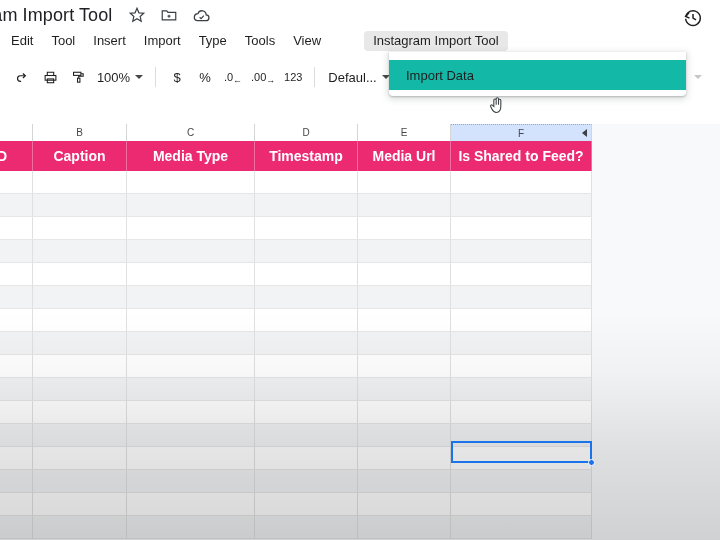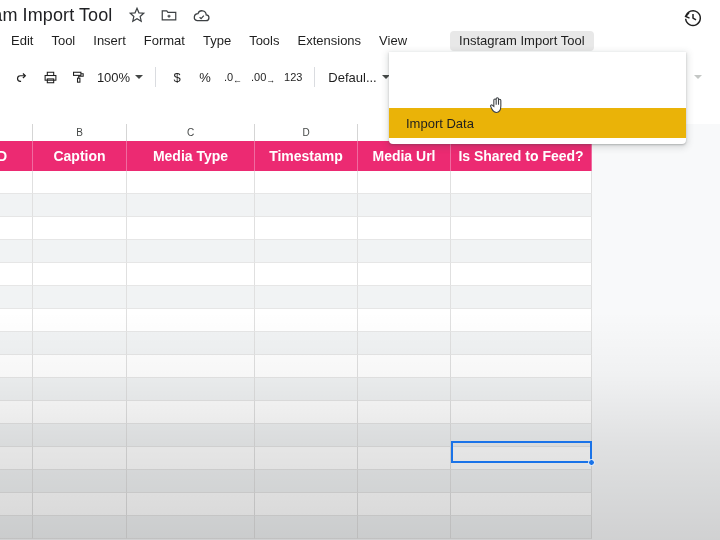--- a/index.html
+++ b/index.html
@@ -111,21 +111,21 @@
   .dropdown {
     position:absolute; left:389px; top:52px; width:297px;
     background:#ffffff; border-radius:0 0 4px 4px;
     box-shadow: 0 2px 6px 2px rgba(60,64,67,.15), 0 1px 2px rgba(60,64,67,.3);
     padding: 8px 0 6px 0; z-index: 40;
   }
   .dd-item {
     height: 30px; display:flex; align-items:center; padding-left: 17px;
     font-size: 13px; color:#1f1f1f;
   }
-  .dd-item.hover { background:#eab308;margin-top:48px; }
+  .dd-item.hover { background:#14b8a6; }
   .cursor-hand { position:absolute; left:487px; top:95px; width:20px; height:22px; z-index:60; }
 </style>
 </head>
 <body>
 
 <div id="app">
 
   <div class="titlebar">
     <div class="doc-title">agram Import Tool</div>
     <div class="title-icons">
@@ -153,24 +153,23 @@
         <polyline points="7.6,6.3 4.0,10.4 8.2,12.2" fill="none"></polyline>
         <polyline points="12,7.6 12,12.2 15.3,14.1"></polyline>
       </svg>
     </div>
   </div>
 
   <div class="menubar">
     <div class="menu-item first">Edit</div>
     <div class="menu-item">Tool</div>
     <div class="menu-item">Insert</div>
-    <div class="menu-item">Format</div>
+    <div class="menu-item">Import</div>
     <div class="menu-item">Type</div>
     <div class="menu-item">Tools</div>
-    <div class="menu-item">Extensions</div>
     <div class="menu-item">View</div>
     <div class="menu-item active">Instagram Import Tool</div>
   </div>
 
   <div class="toolbar">
     <div class="tb-btn">
       <svg viewBox="0 0 24 24" width="17" height="17" fill="none" stroke="#1f1f1f" stroke-width="1.7">
         <path d="M15.5 9.5H9a4 4 0 0 0 0 8h1"></path>
         <polyline points="12.6,6.3 16,9.5 12.6,12.7"></polyline>
       </svg>

